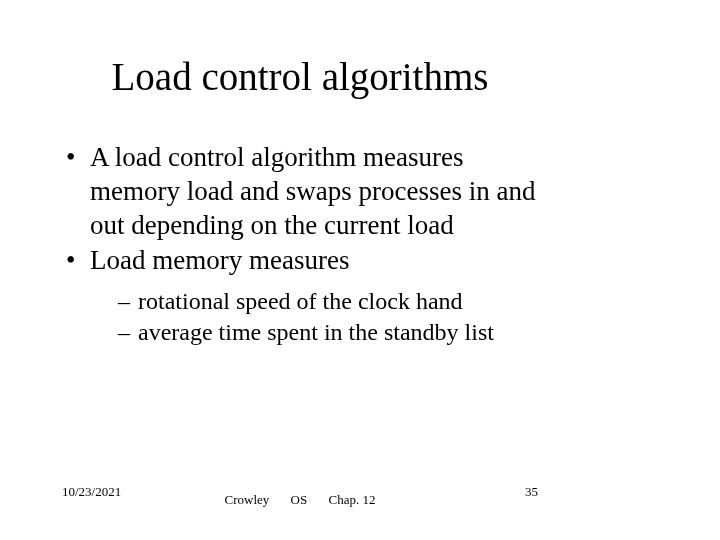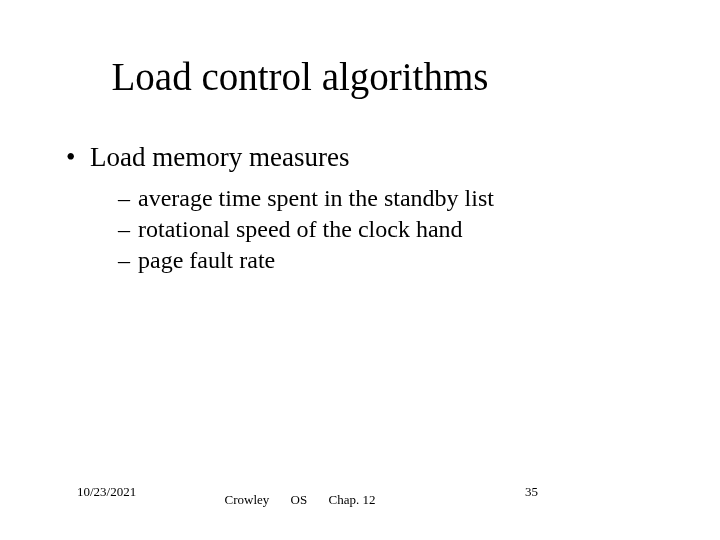--- a/index.html
+++ b/index.html
@@ -6,38 +6,40 @@
   html, body { width: 720px; height: 540px; background: #fff; font-family: "Times New Roman", Times, serif; color: #000; }
   .slide { width: 600px; height: 540px; position: relative; padding: 54px 62px 0 62px; }
   .title { font-size: 39px; text-align: center; margin-bottom: 42px; font-weight: 400; }
   .bullets { list-style: none; font-size: 27px; line-height: 1.25; }
   .bullets > li { position: relative; padding-left: 28px; margin-bottom: 2px; }
   .bullets > li::before { content: "•"; position: absolute; left: 4px; top: 0; }
   .sub { list-style: none; font-size: 24px; margin-top: 8px; margin-left: 28px; }
   .sub > li { position: relative; padding-left: 20px; margin-bottom: 1px; }
   .sub > li::before { content: "–"; position: absolute; left: 0; top: 0; }
   .footer { position: absolute; left: 62px; right: 62px; bottom: 40px; font-size: 13px; display: flex; align-items: baseline; }
-  .footer .date { flex: 0 0 auto; margin-left: 15px; }
+  .footer .date { flex: 0 0 auto; }
   .footer .center { position: absolute; left: 0; right: 0; text-align: center; margin-top: 8px; }
   .footer .center span { margin: 0 9px; }
   .footer .pagenum { margin-left: auto; }
 </style>
 </head>
 <body>
 
 <div class="slide">
   <h1 class="title">Load control algorithms</h1>
 
   <ul class="bullets">
     <li>
+      <span>A load control algorithm measures memory load and swaps processes in and out depending on the current load</span>
+    </li>
+    <li>
       <span>Load memory measures</span>
       <ul class="sub">
+        <li>rotational speed of the clock hand</li>
         <li>average time spent in the standby list</li>
-        <li>rotational speed of the clock hand</li>
-        <li>page fault rate</li>
       </ul>
     </li>
   </ul>
 
   <div class="footer">
     <span class="date">10/23/2021</span>
     <span class="center">
       <span>Crowley</span>
       <span>OS</span>
       <span>Chap. 12</span>

